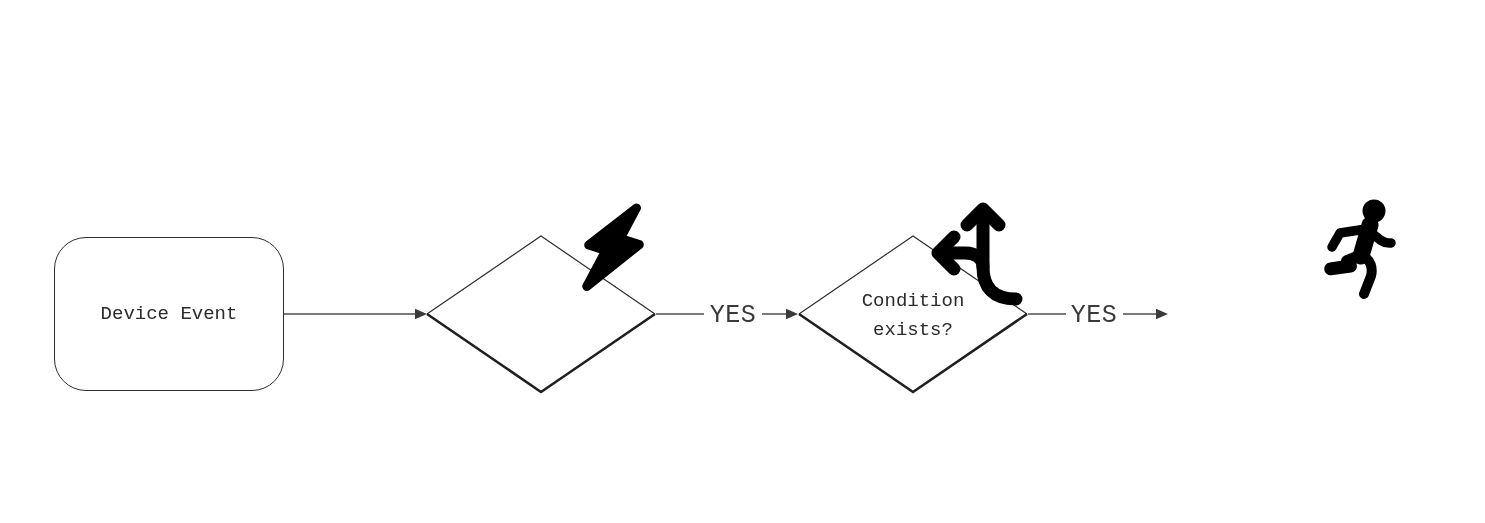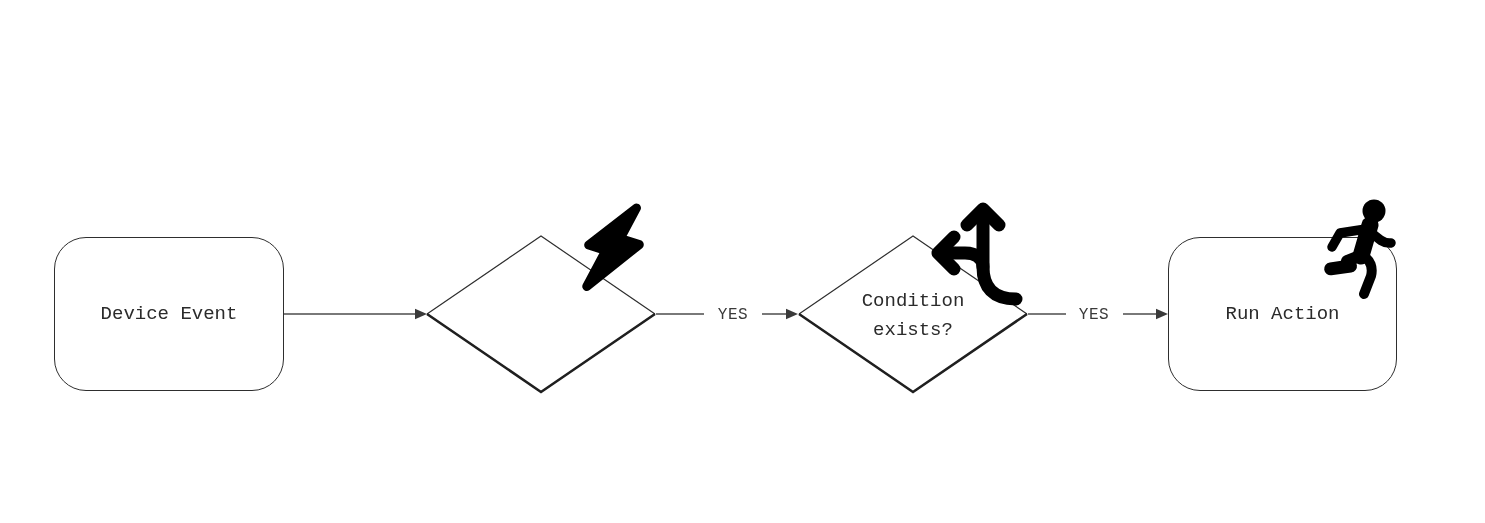--- a/index.html
+++ b/index.html
@@ -43,21 +43,21 @@
     width: 150px;
     transform: translate(-50%, -50%);
     font-size: 19px;
     color: #2b2b2b;
     text-align: center;
     line-height: 29px;
   }
   .edge-label {
     position: absolute;
     transform: translate(-50%, -50%);
-    font-size: 16px;
+    font-size: 25px;
     color: #3a3a3a;
     letter-spacing: 0.5px;
   }
   .icon-svg {
     position: absolute;
     z-index: 5;
   }
   svg.shape-svg {
     position: absolute;
     overflow: visible;
@@ -96,23 +96,20 @@
     <path d="M1 79 L115 1 L229 79" fill="none" stroke="#2e2e2e" stroke-width="1.2"></path>
     <path d="M229 79 L115 157 L1 79" fill="none" stroke="#1f1f1f" stroke-width="2.6"></path>
   </svg>
 
   <svg class="shape-svg" style="left:798px; top:203px;" width="230" height="158" viewBox="0 0 230 158">
     <path d="M1 79 L115 1 L229 79" fill="none" stroke="#2e2e2e" stroke-width="1.2"></path>
     <path d="M229 79 L115 157 L1 79" fill="none" stroke="#1f1f1f" stroke-width="2.6"></path>
   </svg>
   <div class="diamond-label" style="left:913px; top:284px;">Condition exists?</div>
 
-  <div class="node-box" style="left:1168px; top:205px; width:229px; height:154px;">
-    <span class="node-label">Run Action</span>
-  </div>
 
   <span class="edge-label" style="left:733px; top:283px;">YES</span>
   <span class="edge-label" style="left:1094px; top:283px;">YES</span>
 
   <svg class="icon-svg" style="left:572px; top:164px;" width="84" height="104" viewBox="0 0 84 104">
     <g transform="rotate(18 42 52)">
       <path d="M51 7 L17 57 L35 57 L28 97 L65 41 L45 41 Z" fill="#000000" stroke="#000000" stroke-width="9" stroke-linejoin="round"></path>
     </g>
   </svg>
 

